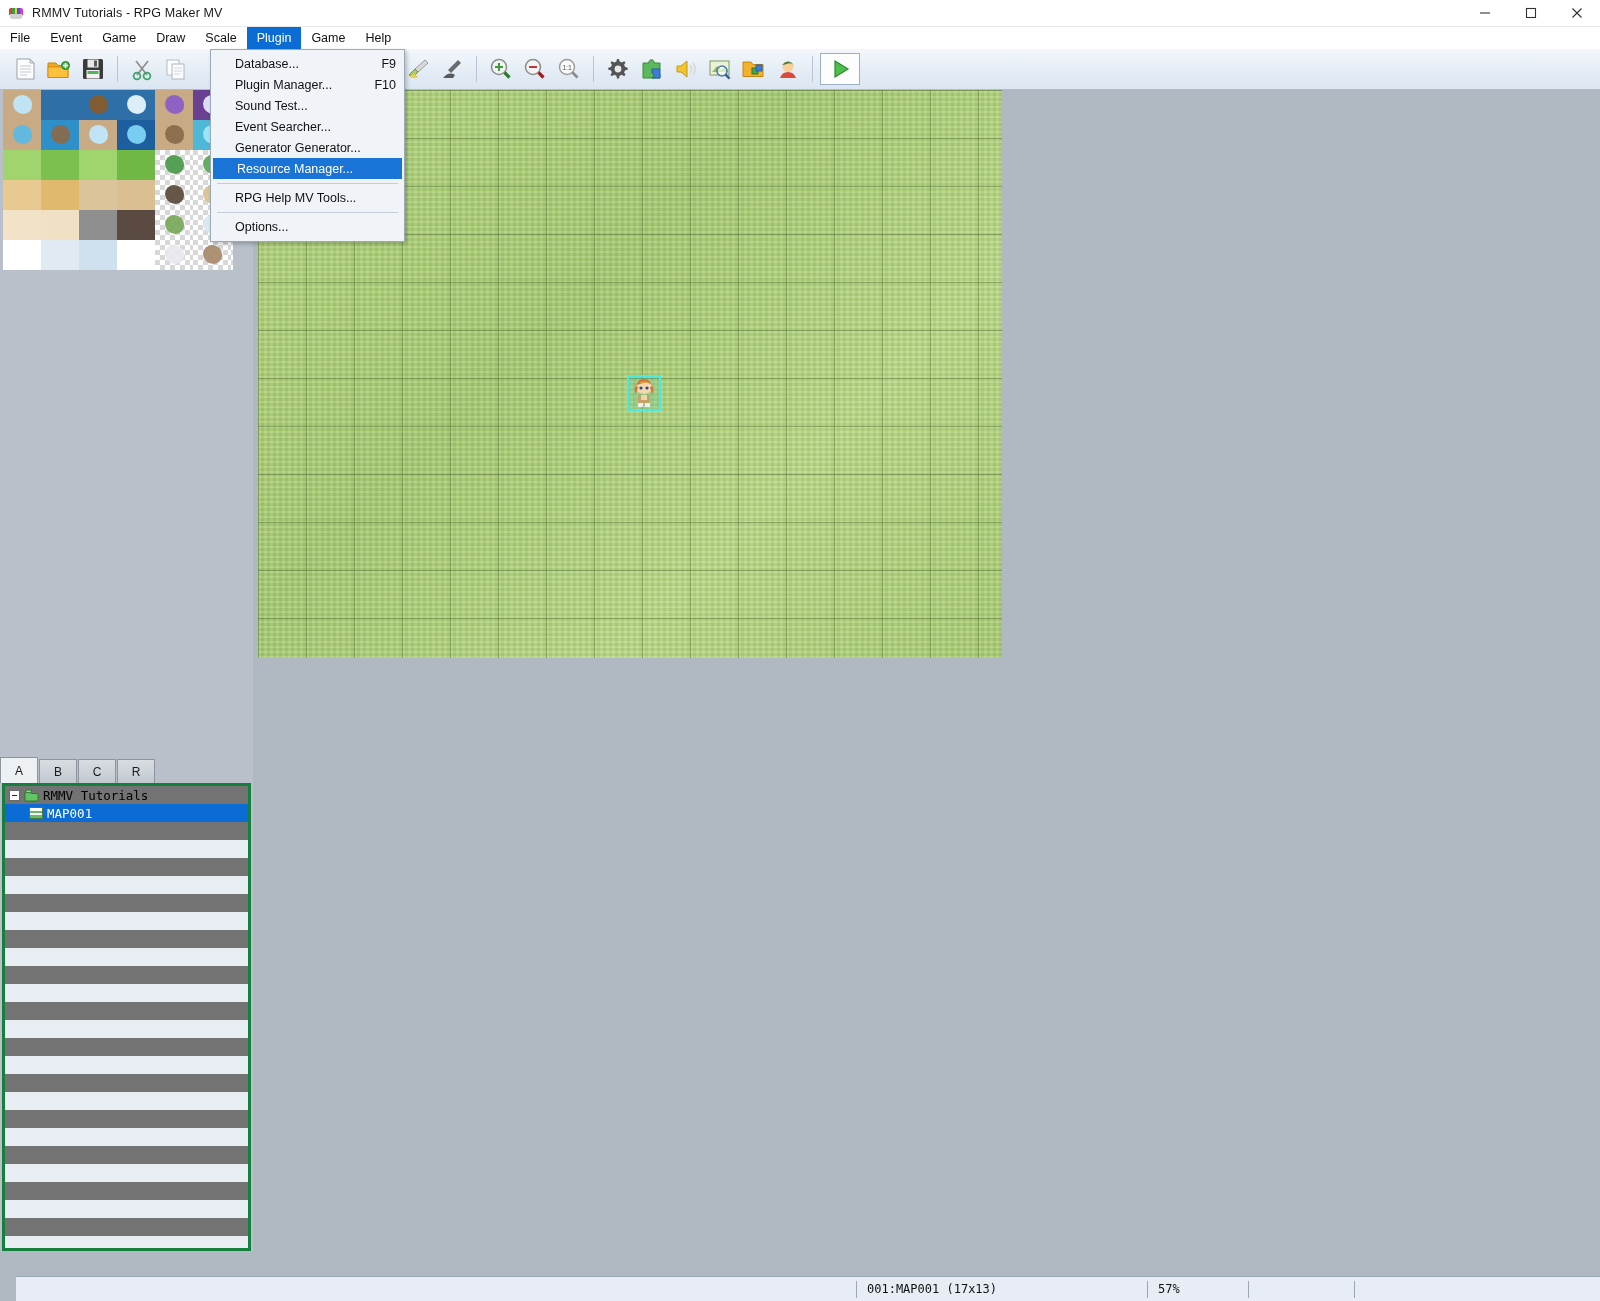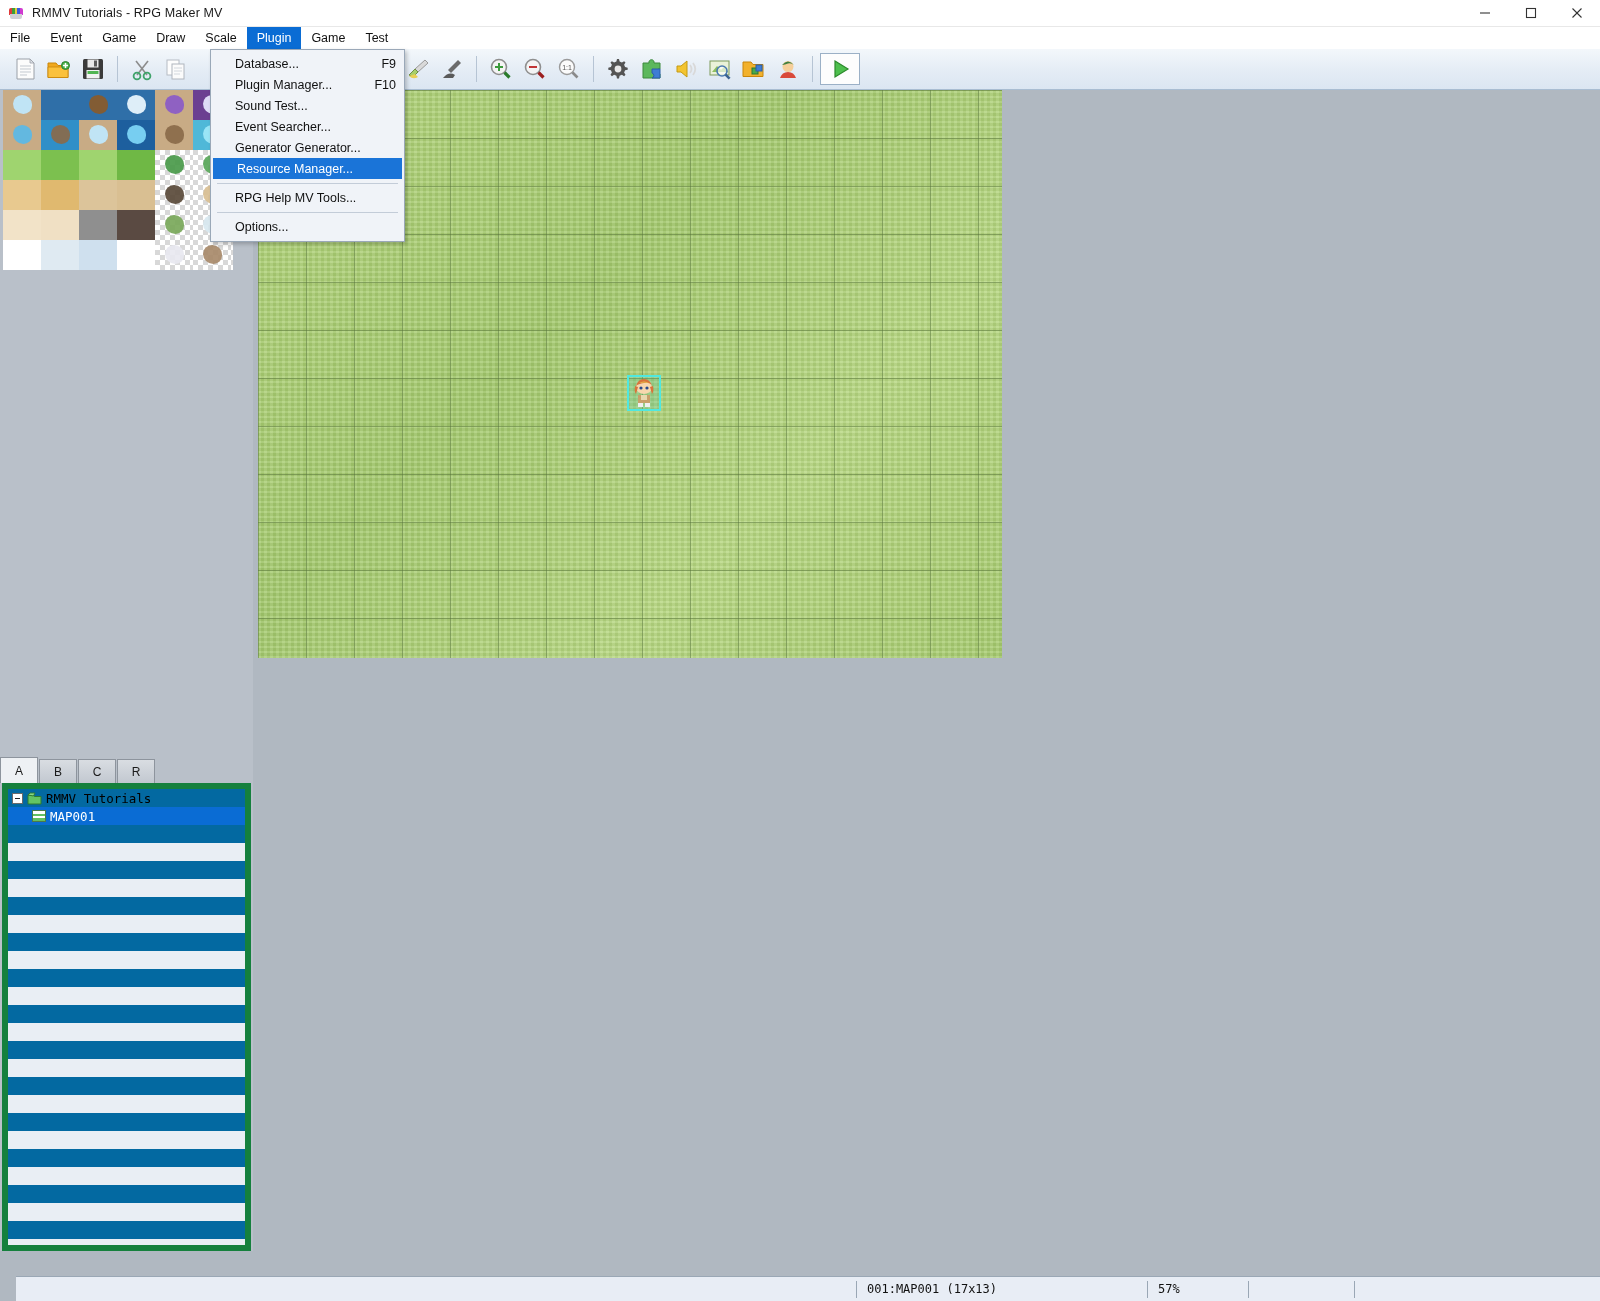--- a/index.html
+++ b/index.html
@@ -76,21 +76,21 @@
     background: linear-gradient(180deg,#d9dde2,#c2c8d0);
     border: 1px solid #8d949d; border-bottom: none;
     display: flex; align-items: center; justify-content: center;
     font-size: 12px; color: #1a1a1a; font-family: "Liberation Sans", sans-serif;
   }
   .tab.sel { background: #eef1f4; height: 26px; }
 
   
   .treebox {
     position: absolute; left: 2px; top: 783px; width: 249px; height: 468px;
-    background: #0369a1; border: 6px solid #15803d; overflow: hidden;
+    background: #737373; border: 3px solid #15803d; overflow: hidden;
   }
   .trow { height: 18px; display: flex; align-items: center; font-size: 12.5px;
           font-family: "DejaVu Sans Mono", monospace; color: #000; padding-left: 4px; }
   .trow.alt { background: #e9eef4; }
   .trow.sel { background: #0a6cd4; color: #fff; }
   .expander { width: 11px; height: 11px; border: 1px solid #6a6a6a; background: #fff;
               position: relative; margin-right: 4px; flex: none; }
   .expander::before { content:""; position:absolute; left:2px; top:4px; width:5px; height:1px; background:#222; }
   .folder-ico { width: 15px; height: 13px; margin-right: 4px; flex: none; position: relative; }
   .map-ico { width: 14px; height: 12px; margin-right: 4px; margin-left: 20px; flex: none; position: relative;
@@ -185,21 +185,21 @@
   </div>
 
   <div class="menubar">
     <div class="menu-item">File</div>
     <div class="menu-item">Event</div>
     <div class="menu-item">Game</div>
     <div class="menu-item">Draw</div>
     <div class="menu-item">Scale</div>
     <div class="menu-item active">Plugin</div>
     <div class="menu-item">Game</div>
-    <div class="menu-item">Test</div>
+    <div class="menu-item">Help</div>
   </div>
 
   <div class="toolbar">
     <div class="tb-btn">
       <svg width="26" height="26" viewBox="0 0 26 26">
         <path d="M5 3 h13 l4 4 v16 h-17 z" fill="#fcfcfc" stroke="#9aa0a8" stroke-width="1"></path>
         <path d="M18 3 v4 h4 z" fill="#dfe3e8" stroke="#9aa0a8" stroke-width=".8"></path>
         <g stroke="#c3c9d0" stroke-width="1">
             <line x1="8" y1="10" x2="19" y2="10"></line>
             <line x1="8" y1="13" x2="19" y2="13"></line>

